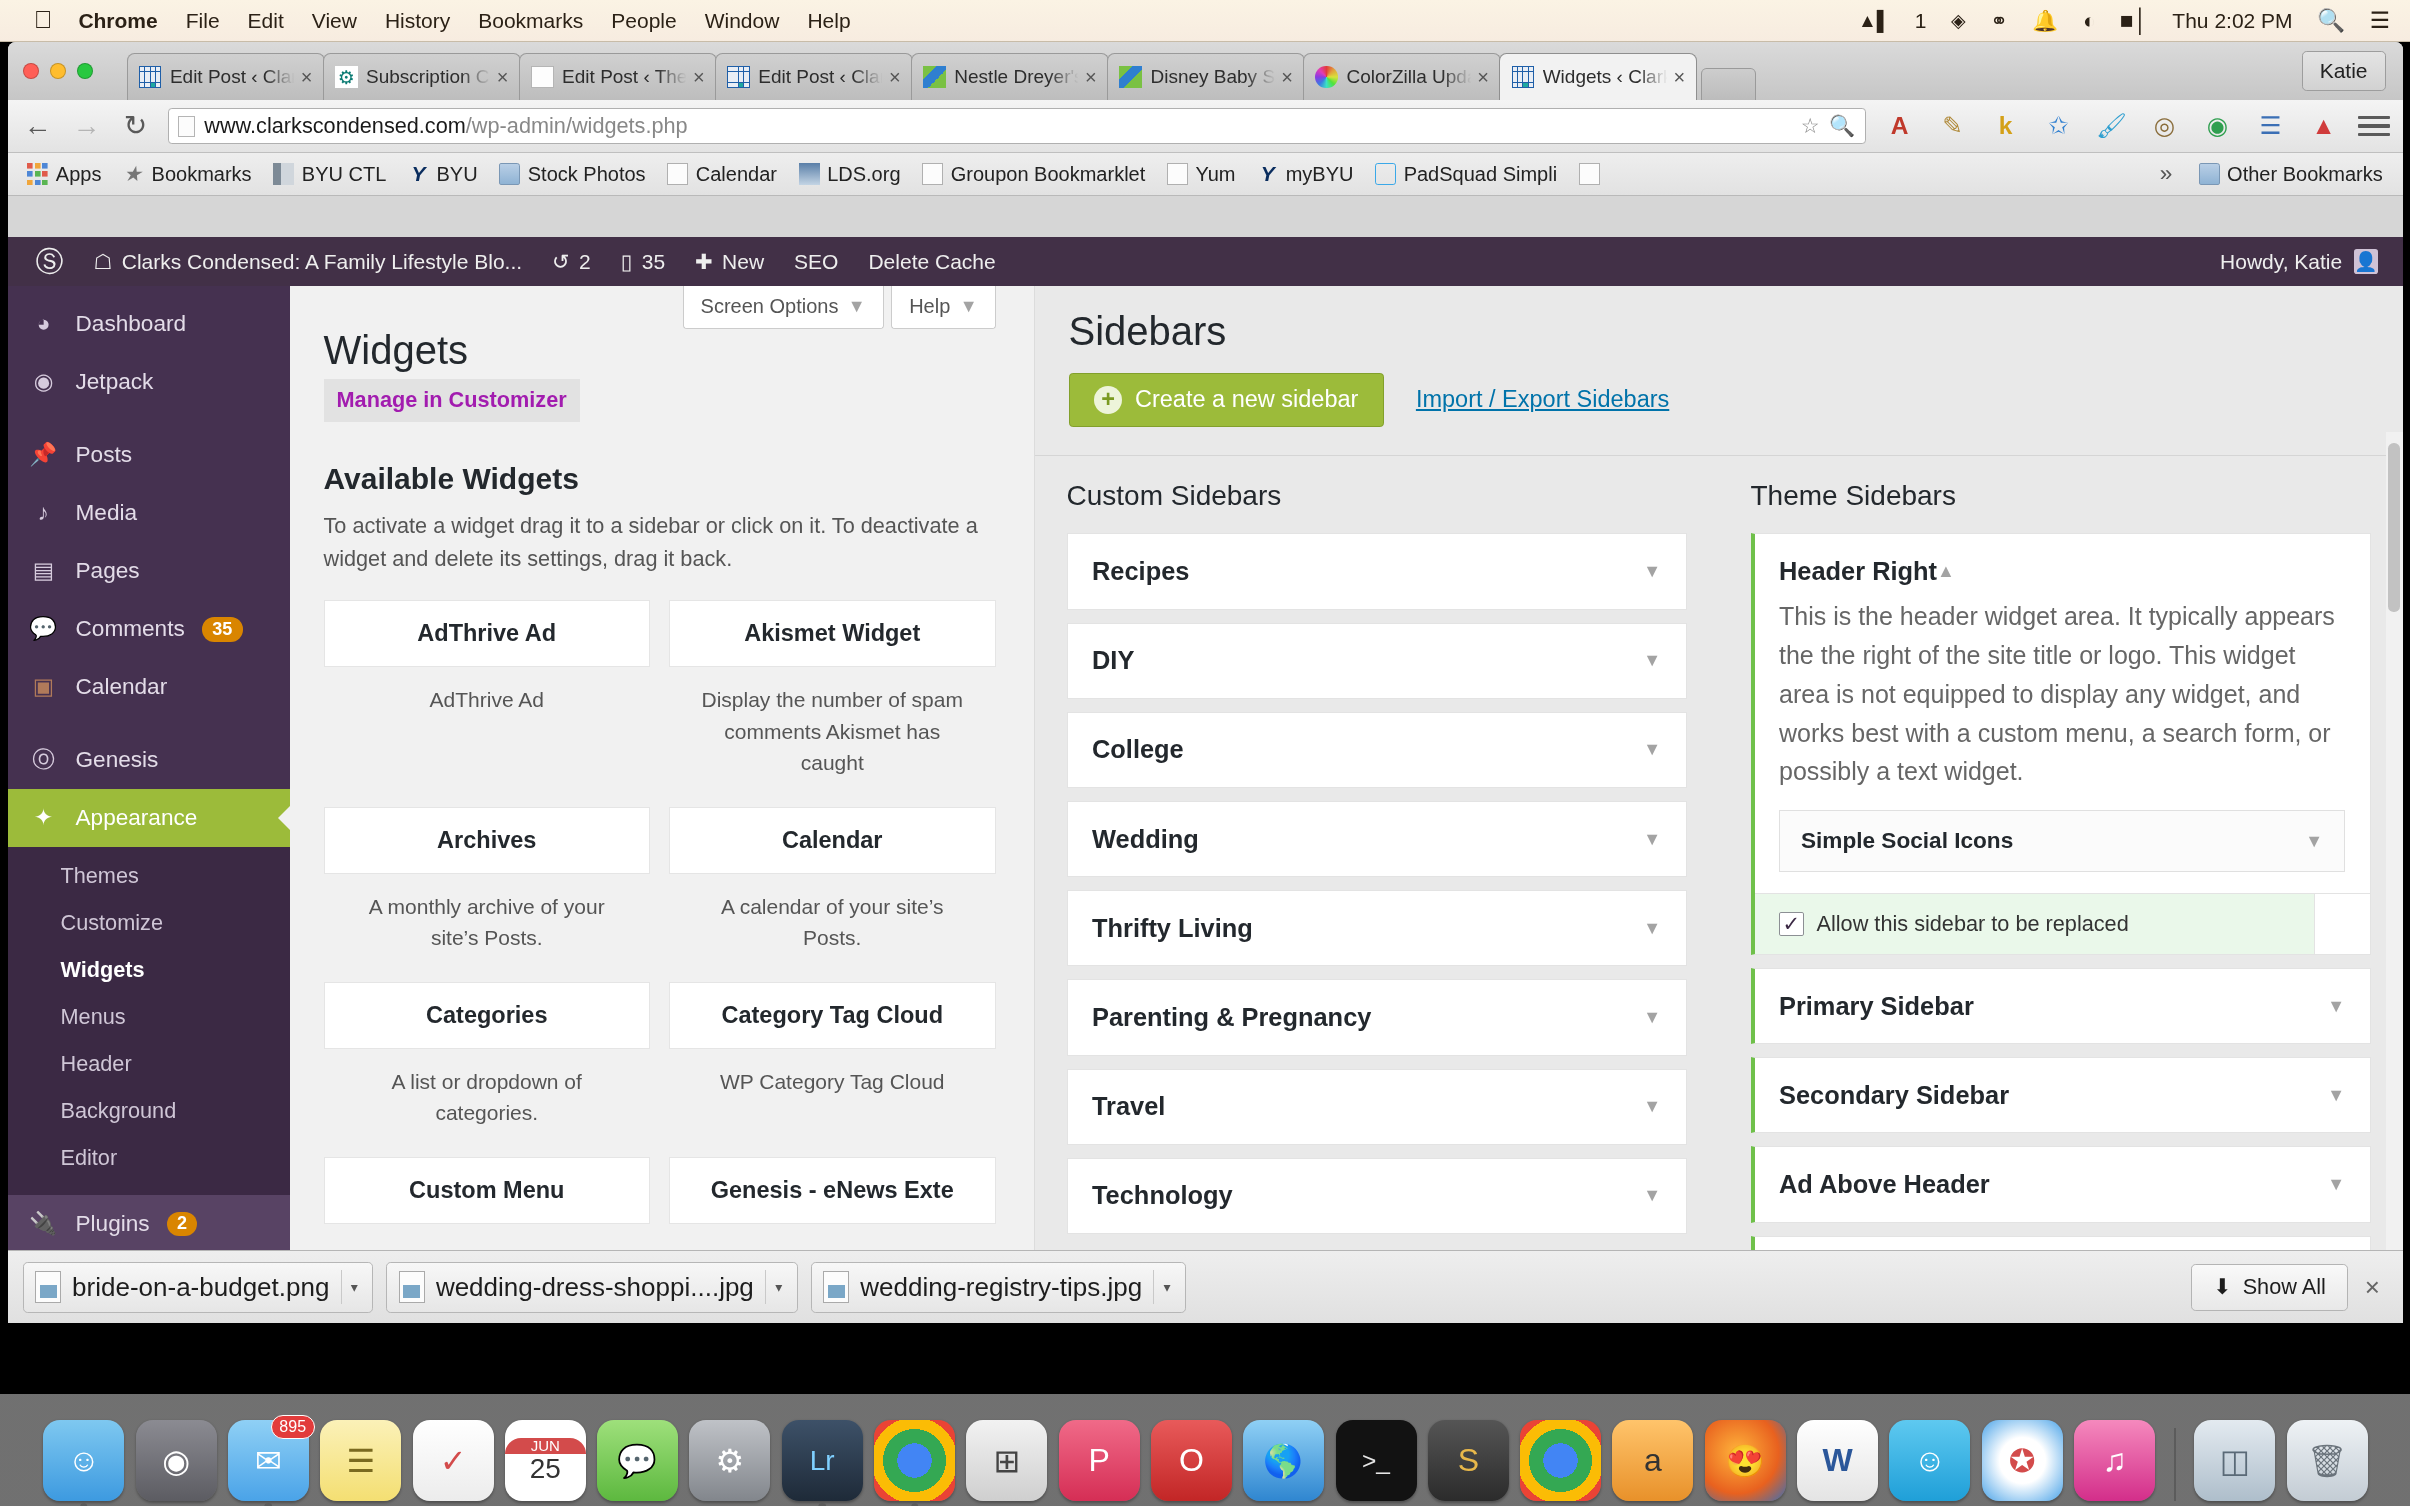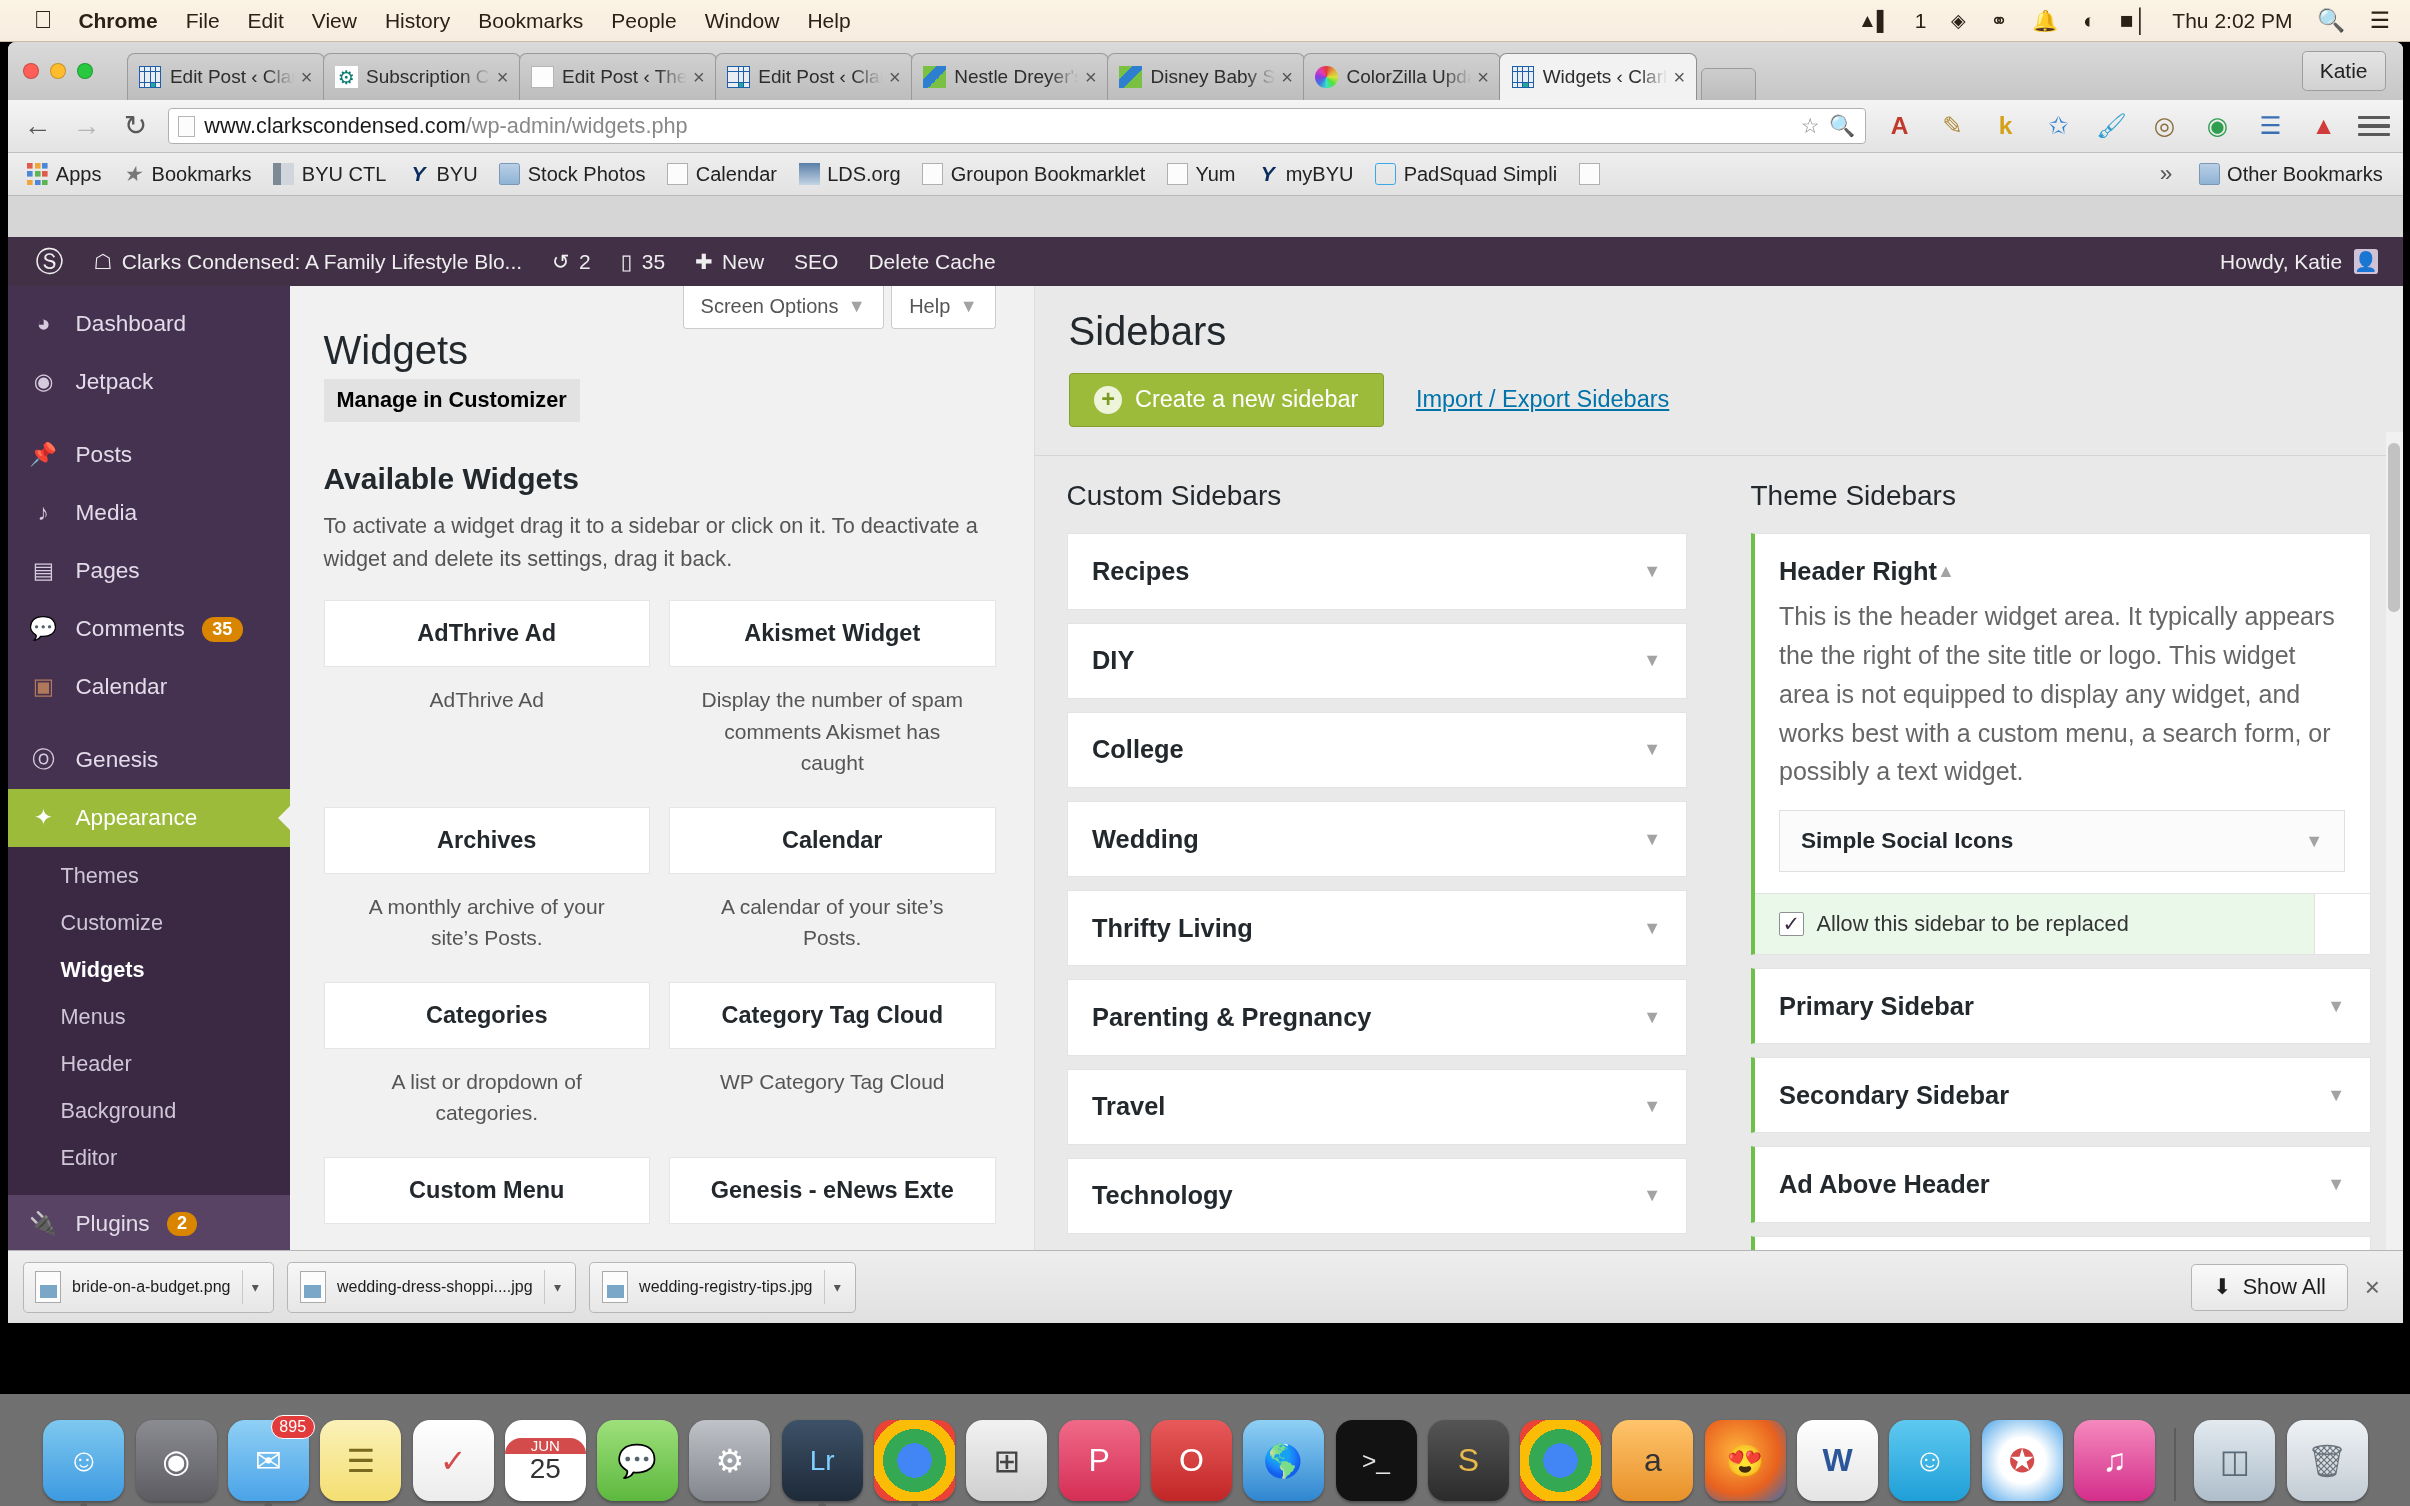--- a/index.html
+++ b/index.html
@@ -148,21 +148,21 @@
   .srow.cur { color:#fff; font-weight:bold; }
 
   .wpcontent { flex:1; display:flex; background:#f1f1f1; overflow:hidden; }
 
   
   .colA { width:744px; flex:0 0 744px; padding:21px 38px 0 34px; background:#f1f1f1; position:relative;}
   .sopts { position:absolute; top:0; right:38px; display:flex; gap:7.5px; }
   .sbtn { background:#fff; border:0.9px solid #ccc; border-top:none; border-radius:0 0 3.8px 3.8px;
      padding:9.4px 17px; font-size:20px; color:#555; display:flex; align-items:center; gap:9.4px;}
   .h1 { font-size:40px; font-weight:400; color:#23282d; margin:21px 0 5.6px; }
-  .mic-btn { display:inline-block; background:#e2e2e2; color:#000000; font-weight:bold;
+  .mic-btn { display:inline-block; background:#e2e2e2; color:#a21caf; font-weight:bold;
      font-size:21.7px; padding:8.5px 13px; }
   .notice { margin-top:26px; background:#fff; border:0.9px solid #e1e1e1; border-left:6.6px solid #7ad03a;
      padding:21px 24.5px; position:relative; }
   .notice p { font-size:21.7px; color:#333; line-height:1.5; }
   .notice a { color:#0073aa; text-decoration:none; }
   .notice .dismiss { position:absolute; right:17px; top:21px; width:24.5px; height:24.5px; border-radius:50%;
      background:#b4b9be; color:#fff; font-size:18px; text-align:center; line-height:24.5px; }
   .h2 { font-size:30px; font-weight:bold; color:#23282d; margin:40px 0 0; }
   .desc { font-size:21.7px; color:#555; line-height:1.55; margin-top:13px; }
   .wgrid { display:grid; grid-template-columns:1fr 1fr; gap:0 19px; margin-top:24.5px;text-align:center; }
@@ -209,21 +209,21 @@
   .vthumb { position:absolute; right:2.8px; top:11.3px; width:11.3px; height:169px; background:#c2c2c2; border-radius:5.6px;}
 
   
   .shelf { position:absolute; left:7.5px; bottom:184px; width:2395px; height:73px;
      background:linear-gradient(to bottom,#eeeeee,#e0e0e0); border-top:0.9px solid #b5b5b5;
      display:flex; align-items:center; padding:0 15px; gap:13px; }
   .dl { height:51px; background:linear-gradient(to bottom,#f7f7f7,#e6e6e6);
      border:0.9px solid #b6b6b6; border-radius:4.7px; display:flex; align-items:center; padding:0 5.6px 0 11.3px; gap:11.3px;}
   .dl .fi { width:26px; height:32px; background:#fcfcfc; border:0.9px solid #aaa; position:relative; }
   .dl .fi::after{content:"";position:absolute;left:3.8px;bottom:3.8px;width:17px;height:13px;background:#7aa7c7;}
-  .dl .fn { font-size:16px; color:#1d1d1d; white-space:nowrap; }
+  .dl .fn { font-size:26px; color:#1d1d1d; white-space:nowrap; }
   .dl .cv { width:26px; text-align:center; font-size:14px; color:#555; border-left:0.9px solid #c9c9c9; height:34px; line-height:34px;}
   .showall { margin-left:auto; display:flex; align-items:center; gap:17px; }
   .showall .sa { height:47px; background:linear-gradient(to bottom,#f9f9f9,#e8e8e8);
      border:0.9px solid #b4b4b4; border-radius:4.7px; display:flex; align-items:center; gap:11.3px; padding:0 21px;
      font-size:21.7px; color:#1d1d1d; }
   .showall .xx { font-size:26px; color:#666; padding-right:7.5px; }
 
   
   .dock { position:absolute; left:0; bottom:0; width:2411px; height:113px;
      background:linear-gradient(to bottom, rgba(205,205,205,.55), rgba(150,150,150,.75)); }

